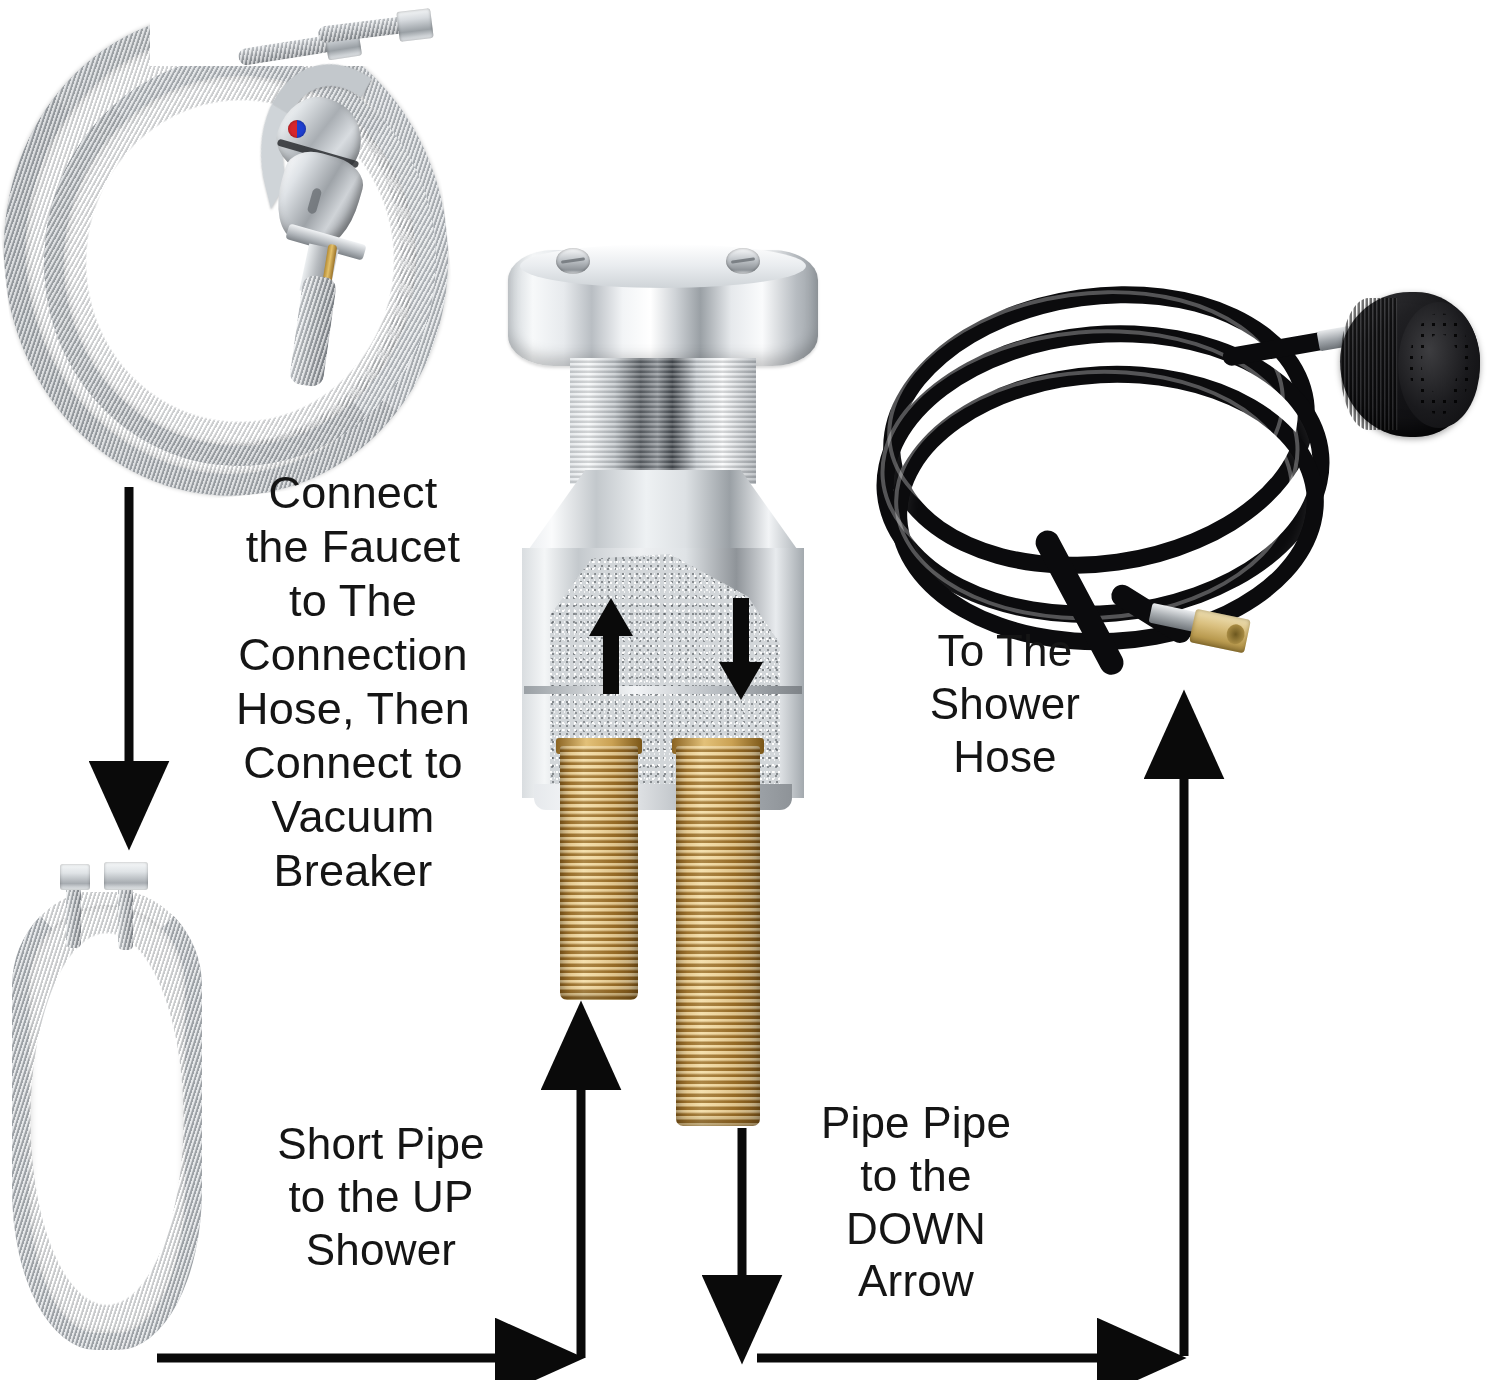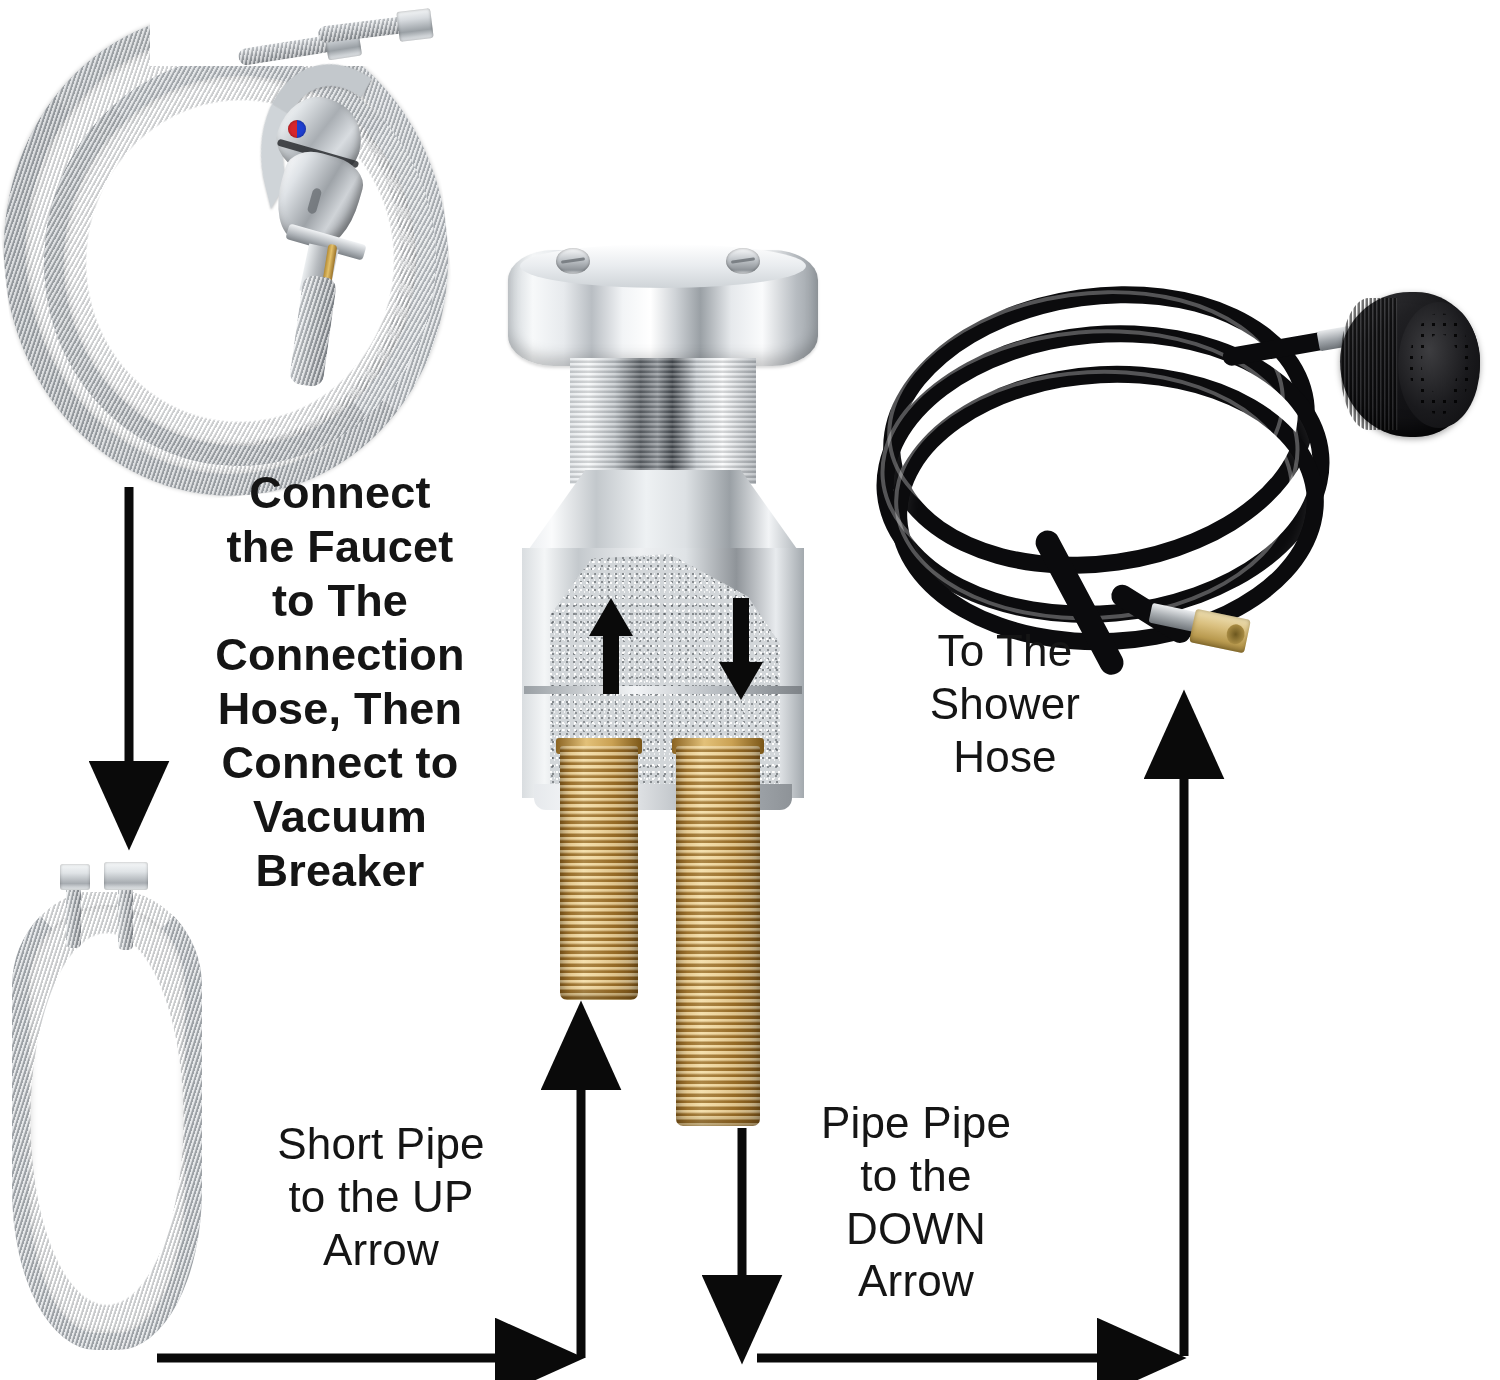--- a/index.html
+++ b/index.html
@@ -21,23 +21,22 @@
   
   .label {
     text-align: center;
     line-height: 1.20;
     color: #151515;
     font-weight: 400;
     white-space: pre-line;
     letter-spacing: 0.2px;
   }
   #label-connect-faucet {
-    left: 190px; top: 466px; width: 300px;
+    left: 203px; top: 466px; width: 300px;
     font-size: 45px;
-    font-weight: bold;
   }
   #label-shower-hose {
     left: 880px; top: 625px; width: 250px;
     font-size: 44px;
   }
   #label-short-pipe {
     left: 236px; top: 1118px; width: 290px;
     font-size: 44px;
   }
   #label-long-pipe {
@@ -515,20 +514,20 @@
 Connect to
 Vacuum
 Breaker</div>
 
   <div class="label abs" id="label-shower-hose">To The
 Shower
 Hose</div>
 
   <div class="label abs" id="label-short-pipe">Short Pipe
 to the UP
-Arrow</div>
+Shower</div>
 
   <div class="label abs" id="label-long-pipe">Pipe Pipe
 to the
 DOWN
 Arrow</div>
 
 </div>
 
 </body></html>

